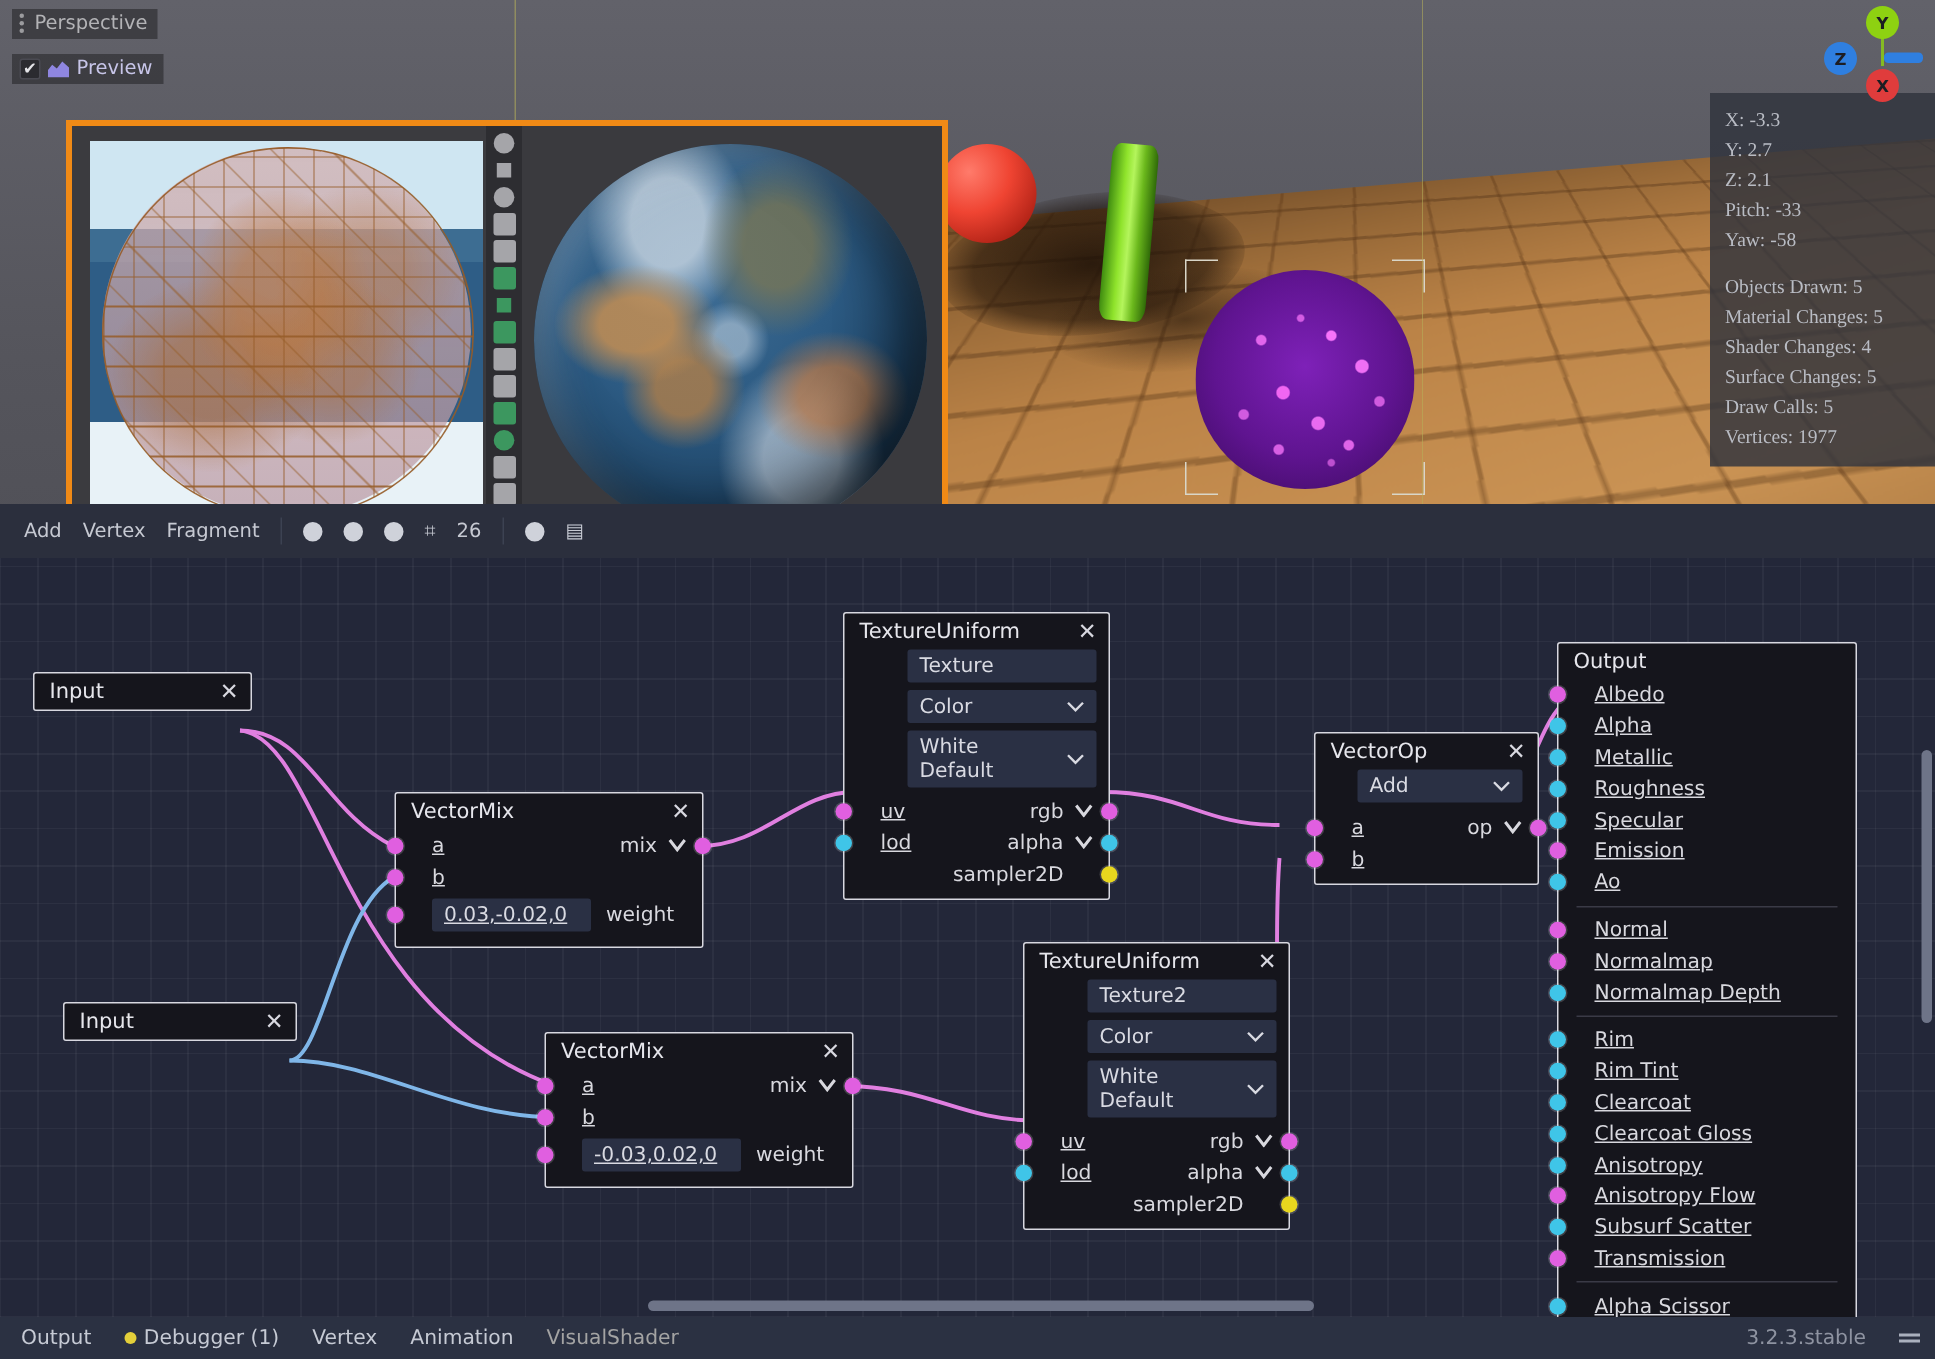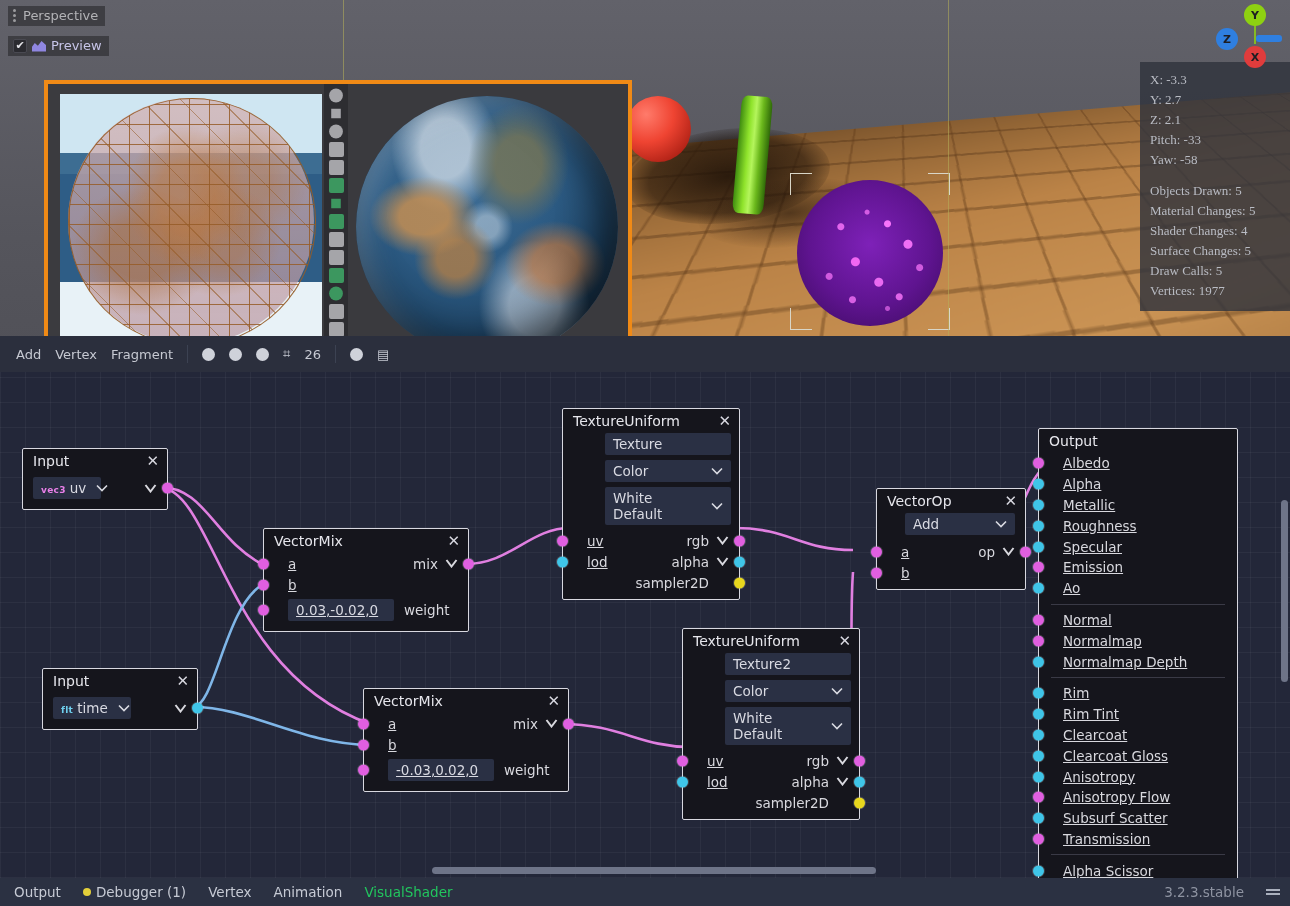--- a/index.html
+++ b/index.html
@@ -289,21 +289,21 @@
 
   
   #bottom-bar {
     position: absolute; left: 0; top: 878px; width: 1290px; height: 28px;
     background: #2b3142;
     display: flex; align-items: center; gap: 22px;
     padding: 0 10px 0 14px;
     font-size: 13.5px; color: #c6cad4;
   }
   #bottom-bar .bb-item { display: flex; align-items: center; gap: 5px; white-space: nowrap; }
-  #bottom-bar .active { color: #22c55e; text-align: right; }
+  #bottom-bar .active { color: #a3a3a3; text-align: right; }
   .warn-dot { width: 8px; height: 8px; border-radius: 50%; background: #e3cf3a; }
   .bb-spacer { flex: 1; }
   .version { color: #8e93a1; }
   .grip {
     width: 14px; height: 12px; display: flex; flex-direction: column; justify-content: center; gap: 2px;
   }
   .grip i { height: 2px; background: #aab0bd; display: block; }
 </style>
 </head>
 <body>
@@ -424,56 +424,26 @@
       <path d="M852,375 C852,300 850,240 853,200" stroke="#e07fe0" stroke-width="2.6" fill="none"></path>
 
       <path d="M992,178 C1015,178 1025,95 1052,92" stroke="#e07fe0" stroke-width="2.6" fill="none"></path>
     </svg>
 
     <div class="node" id="node-input-uv" style="left:22px; top:448px - 372px; left:22px; top:76px; width:146px;">
       <div class="node-title">
         <span>Input</span>
         <span class="node-close">✕</span>
       </div>
-      <div class="node-body">
-        <div class="port-row" style="height:30px">
-          <span class="select" style="width:68px">
-            <span><span class="type-badge vec">vec3</span><span>uv</span></span>
-            <svg class="chev" viewBox="0 0 12 8">
-                <path d="M1 1.5 L6 6.5 L11 1.5" stroke="#d9dae2" stroke-width="1.6" fill="none"></path>
-              </svg>
-          </span>
-          <span class="spacer"></span>
-          <svg class="arrow-ico" viewBox="0 0 13 9">
-              <path d="M1.5 1 L6.5 7.5 L11.5 1" stroke="#d8d8de" stroke-width="2" fill="none"></path>
-            </svg>
-          <span class="dot vec right"></span>
-        </div>
-      </div>
     </div>
 
     <div class="node" id="node-input-time" style="left:42px; top:296px; width:156px;">
       <div class="node-title">
         <span>Input</span>
         <span class="node-close">✕</span>
-      </div>
-      <div class="node-body">
-        <div class="port-row" style="height:30px">
-          <span class="select" style="width:78px">
-            <span><span class="type-badge">flt</span><span>time</span></span>
-            <svg class="chev" viewBox="0 0 12 8">
-                <path d="M1 1.5 L6 6.5 L11 1.5" stroke="#d9dae2" stroke-width="1.6" fill="none"></path>
-              </svg>
-          </span>
-          <span class="spacer"></span>
-          <svg class="arrow-ico" viewBox="0 0 13 9">
-              <path d="M1.5 1 L6.5 7.5 L11.5 1" stroke="#d8d8de" stroke-width="2" fill="none"></path>
-            </svg>
-          <span class="dot scalar right"></span>
-        </div>
       </div>
     </div>
 
     <div class="node" id="node-vectormix-1" style="left:263px; top:156px; width:206px;">
       <div class="node-title">
         <span>VectorMix</span>
         <span class="node-close">✕</span>
       </div>
       <div class="node-body">
         <div class="port-row">

